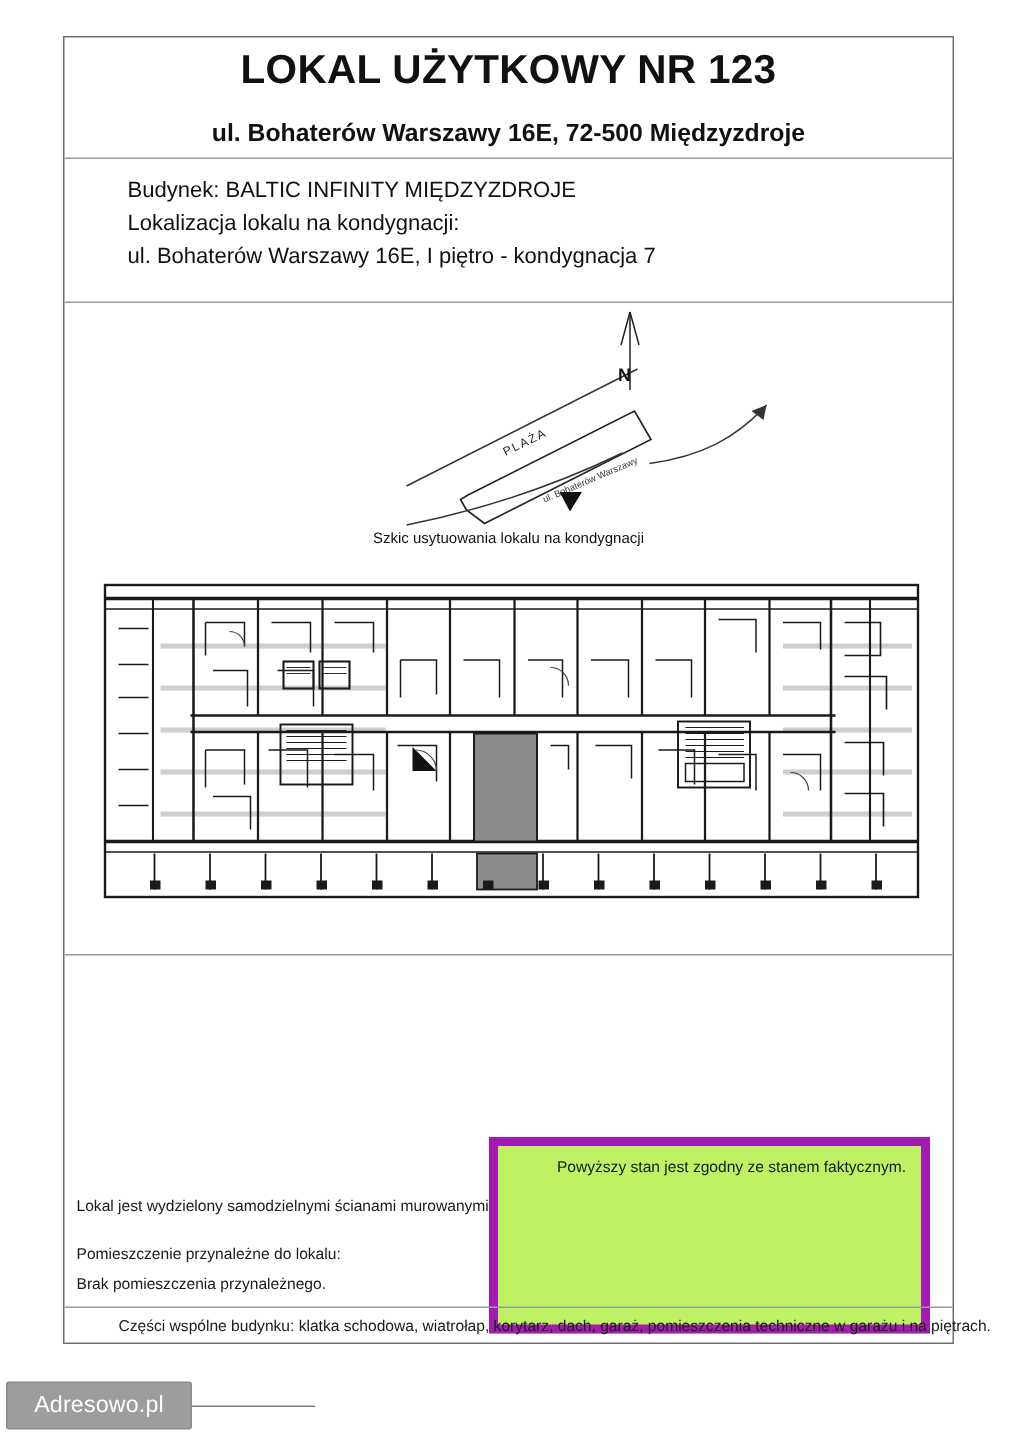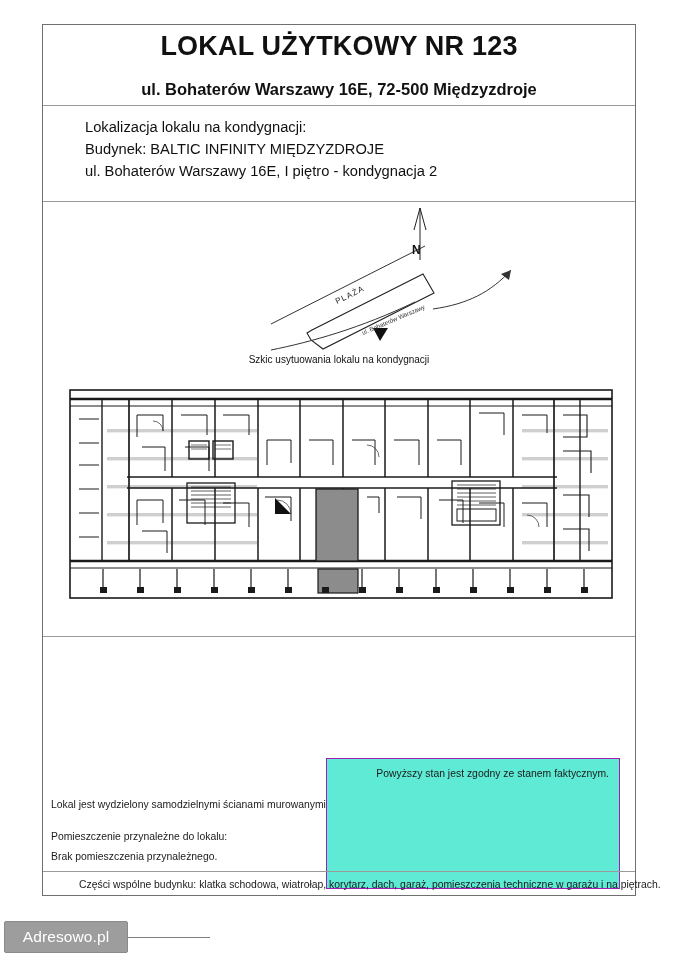--- a/index.html
+++ b/index.html
@@ -88,22 +88,22 @@
     color: #1a1a1a;
   }
   #note-walls  { left: 8px;  top: 160px; }
   #note-annex-label { left: 8px; top: 192px; text-align: right; }
   #note-annex-value { left: 8px; top: 212px; }
 
   #sig-box {
     position: absolute;
     left: 283px; top: 121px;
     width: 294px; height: 131px;
-    border: 1px solid #a21caf;
-    background: #5eead4;
+    border: 6px solid #a21caf;
+    background: #bef264;
   }
   #sig-text {
     position: absolute;
     left: 0; right: 10px; top: 9px;
     text-align: right;
     font-size: 10.4px;
     color: #1a1a1a;
   }
 
   #common-block {
@@ -142,23 +142,23 @@
 
   <div id="doc-frame">
 
     <div id="title-block">
       <div id="title-main">LOKAL UŻYTKOWY NR 123</div>
       <div id="title-sub">ul. Bohaterów Warszawy 16E, 72-500 Międzyzdroje</div>
     </div>
     <div class="hdivider" style="top:80px"></div>
 
     <div id="loc-block">
+      <div class="loc-line">Budynek: BALTIC INFINITY MIĘDZYZDROJE</div>
       <div class="loc-line">Lokalizacja lokalu na kondygnacji:</div>
-      <div class="loc-line">Budynek: BALTIC INFINITY MIĘDZYZDROJE</div>
-      <div class="loc-line">ul. Bohaterów Warszawy 16E, I piętro - kondygnacja 2</div>
+      <div class="loc-line">ul. Bohaterów Warszawy 16E, I piętro - kondygnacja 7</div>
     </div>
     <div class="hdivider" style="top:176px"></div>
 
     <div id="sketch-section">
 
       <div id="site-sketch">
         <svg width="594" height="150" viewBox="0 0 594 150">
           <g fill="none" stroke="#333" stroke-width="1">
 
             <line x1="228" y1="122" x2="382" y2="44"></line>

